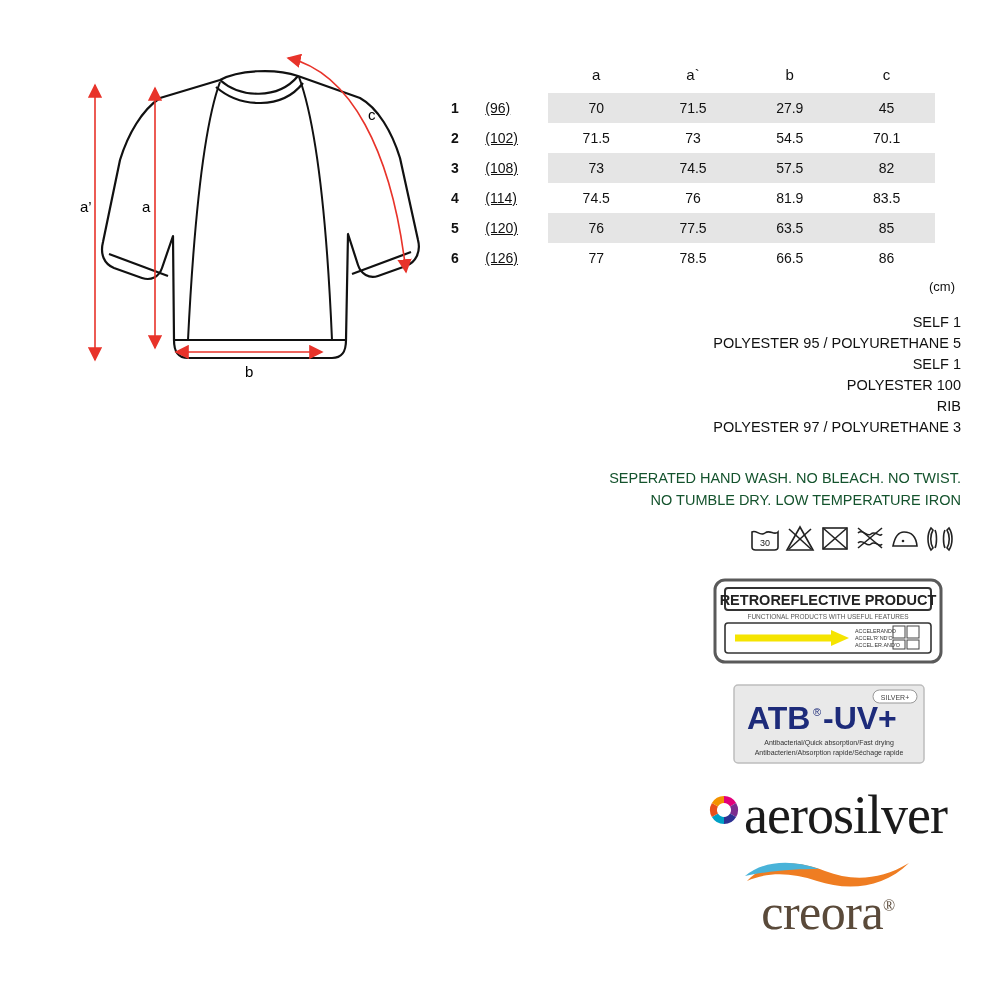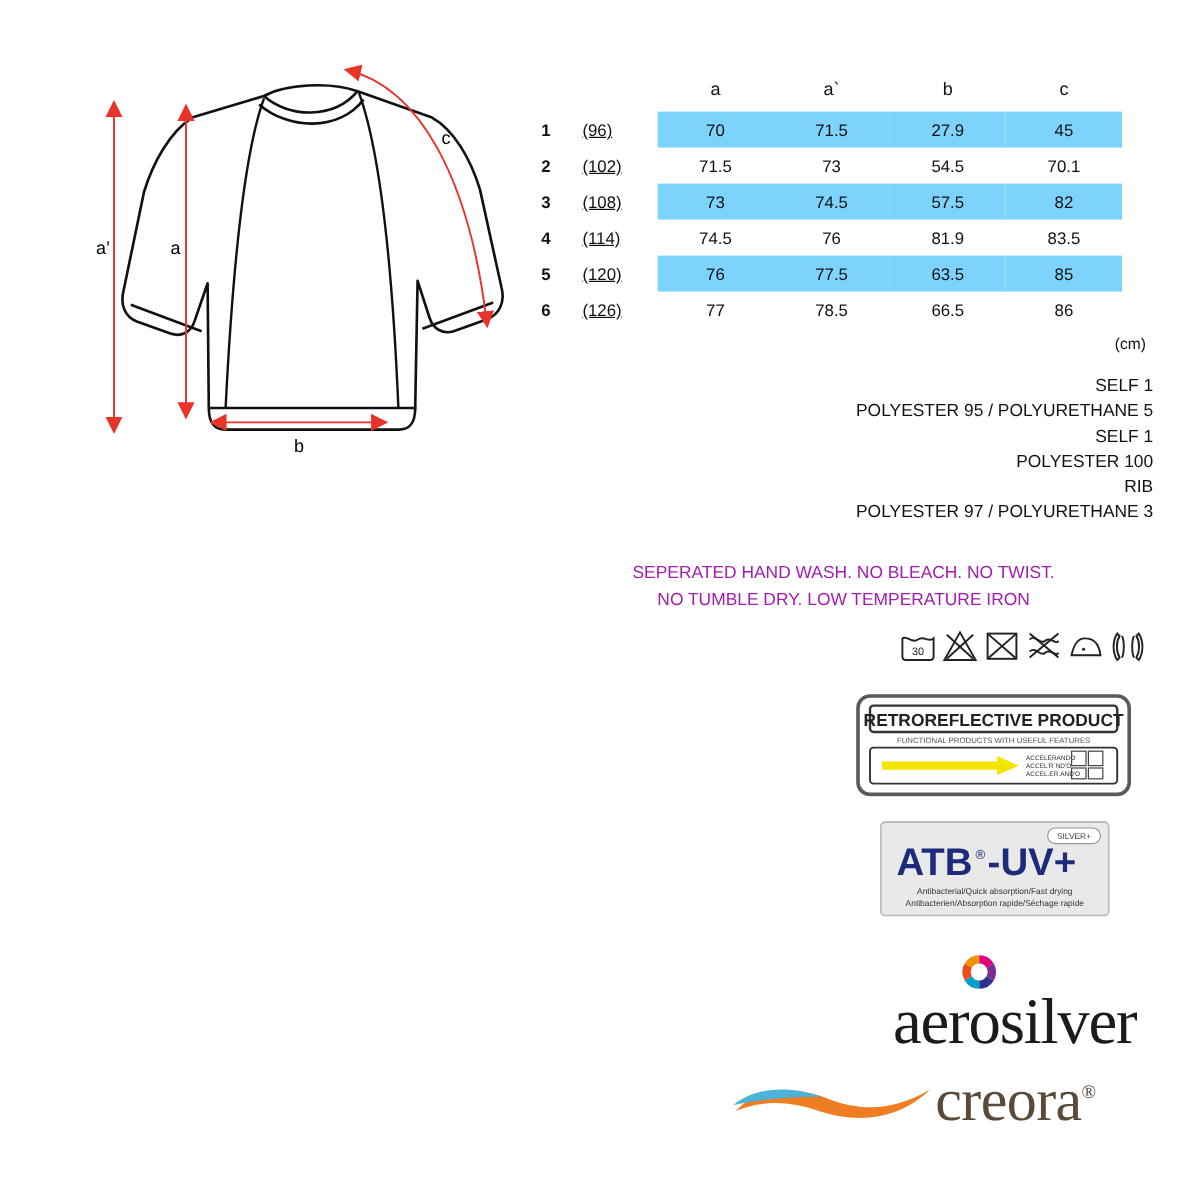--- a/index.html
+++ b/index.html
@@ -53,21 +53,21 @@
     text-align: center;
     color: #111;
   }
   table.size-table td {
     text-align: center;
     padding: 7px 0;
     font-size: 14px;
     color: #111;
   }
   table.size-table tr.shaded td.val {
-    background: #7dd3fc;
+    background: #e5e5e5;
   }
   td.idx {
     width: 34px;
     text-align: left !important;
     font-weight: bold;
     padding-left: 6px !important;
   }
   td.chest {
     width: 62px;
     text-align: left !important;
@@ -90,24 +90,24 @@
     text-align: right;
     font-size: 14.5px;
     line-height: 1.45;
     color: #111;
     padding-right: 4px;
   }
 
   
   .care-text {
     margin-top: 30px;
-    text-align: center;
+    text-align: right;
     font-size: 14.5px;
     line-height: 1.5;
-    color: #a21caf;
+    color: #14532d;
     padding-right: 4px;
   }
   .care-icons {
     margin-top: 12px;
     display: flex;
     justify-content: flex-end;
     gap: 5px;
     padding-right: 10px;
   }
 
@@ -379,37 +379,37 @@
       <text x="80" y="32" font-family="Liberation Sans, sans-serif" font-size="11" fill="#1d2b7a">®</text>
       <text x="90" y="45" font-family="Liberation Sans, sans-serif" font-size="32" font-weight="bold" fill="#1d2b7a">-UV+</text>
       <rect x="140" y="6" width="44" height="13" rx="6.5" fill="#ffffff" stroke="#999" stroke-width="1"></rect>
       <text x="162" y="15.5" text-anchor="middle" font-family="Liberation Sans, sans-serif" font-size="7" fill="#444">SILVER+</text>
       <text x="96" y="61" text-anchor="middle" font-family="Liberation Sans, sans-serif" font-size="7" fill="#333">Antibacterial/Quick absorption/Fast drying</text>
       <text x="96" y="71" text-anchor="middle" font-family="Liberation Sans, sans-serif" font-size="7" fill="#333">Antibacterien/Absorption rapide/Séchage rapide</text>
     </svg>
   </div>
 
   <div class="aero-wrap">
-    <div style="display:flex;flex-direction:column;align-items:flex-start;">
+    <div style="display:flex;align-items:flex-start;">
       <svg width="40" height="40" viewBox="0 0 40 40" style="margin-left:52px;margin-bottom:-4px;">
         <g transform="translate(20,20)">
           <path d="M0,-14 A14,14 0 0,1 12.1,-7 L6.05,-3.5 A7,7 0 0,0 0,-7 Z" fill="#e2007a"></path>
           <path d="M12.1,-7 A14,14 0 0,1 12.1,7 L6.05,3.5 A7,7 0 0,0 6.05,-3.5 Z" fill="#7b2d8e"></path>
           <path d="M12.1,7 A14,14 0 0,1 0,14 L0,7 A7,7 0 0,0 6.05,3.5 Z" fill="#2e3192"></path>
           <path d="M0,14 A14,14 0 0,1 -12.1,7 L-6.05,3.5 A7,7 0 0,0 0,7 Z" fill="#00a0c6"></path>
           <path d="M-12.1,7 A14,14 0 0,1 -12.1,-7 L-6.05,-3.5 A7,7 0 0,0 -6.05,3.5 Z" fill="#e94e1b"></path>
           <path d="M-12.1,-7 A14,14 0 0,1 0,-14 L0,-7 A7,7 0 0,0 -6.05,-3.5 Z" fill="#f39200"></path>
         </g>
       </svg>
       <div class="aero-text">aerosilver</div>
     </div>
   </div>
 
   <div class="creora-wrap">
-    <div style="display:flex;align-items:center;">
+    <div style="display:flex;flex-direction:column;align-items:center;">
       <svg width="170" height="34" viewBox="0 0 170 34" style="margin-bottom:-2px;">
         <path d="M4,26 C22,6 52,4 82,16 C108,26 136,26 166,8 C140,34 104,36 74,26 C48,17 24,17 4,26 Z" fill="#ef7d22"></path>
         <path d="M2,21 C20,6 48,4 76,14 C56,14 30,15 2,21 Z" fill="#49b3d9"></path>
       </svg>
       <div class="creora-text">
         <span>creora</span><span class="creora-reg">®</span>
       </div>
     </div>
   </div>
 

